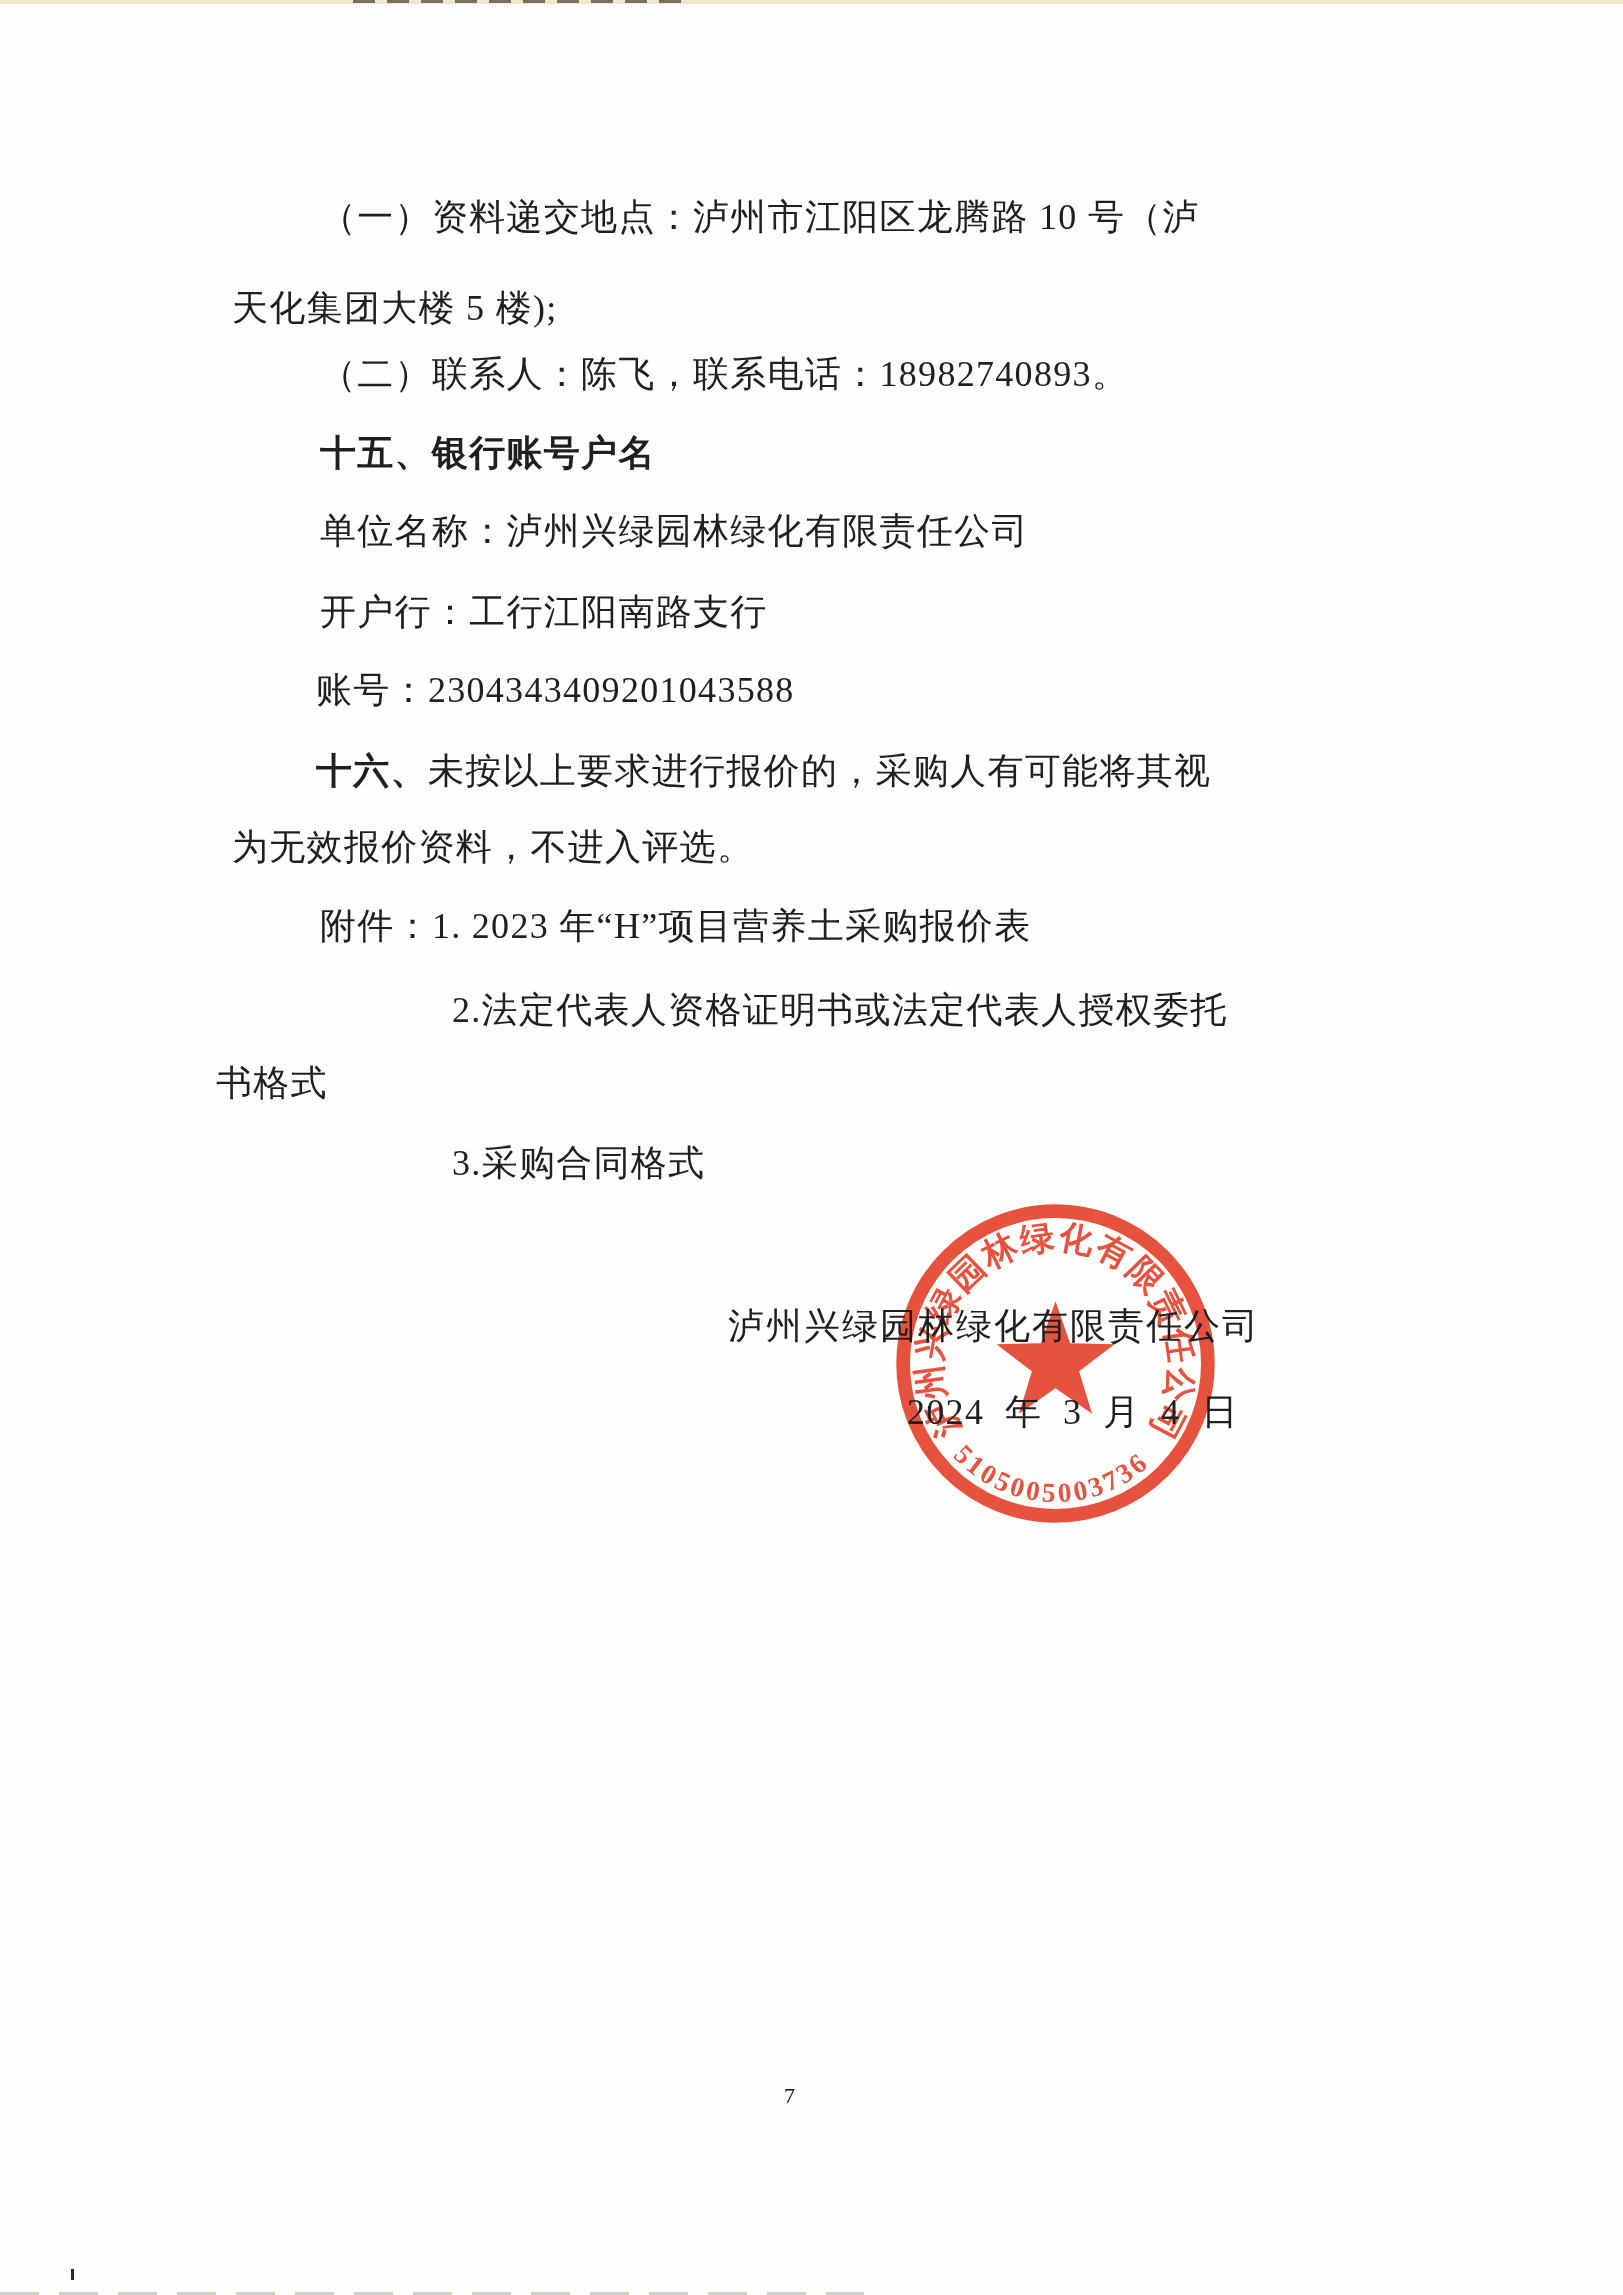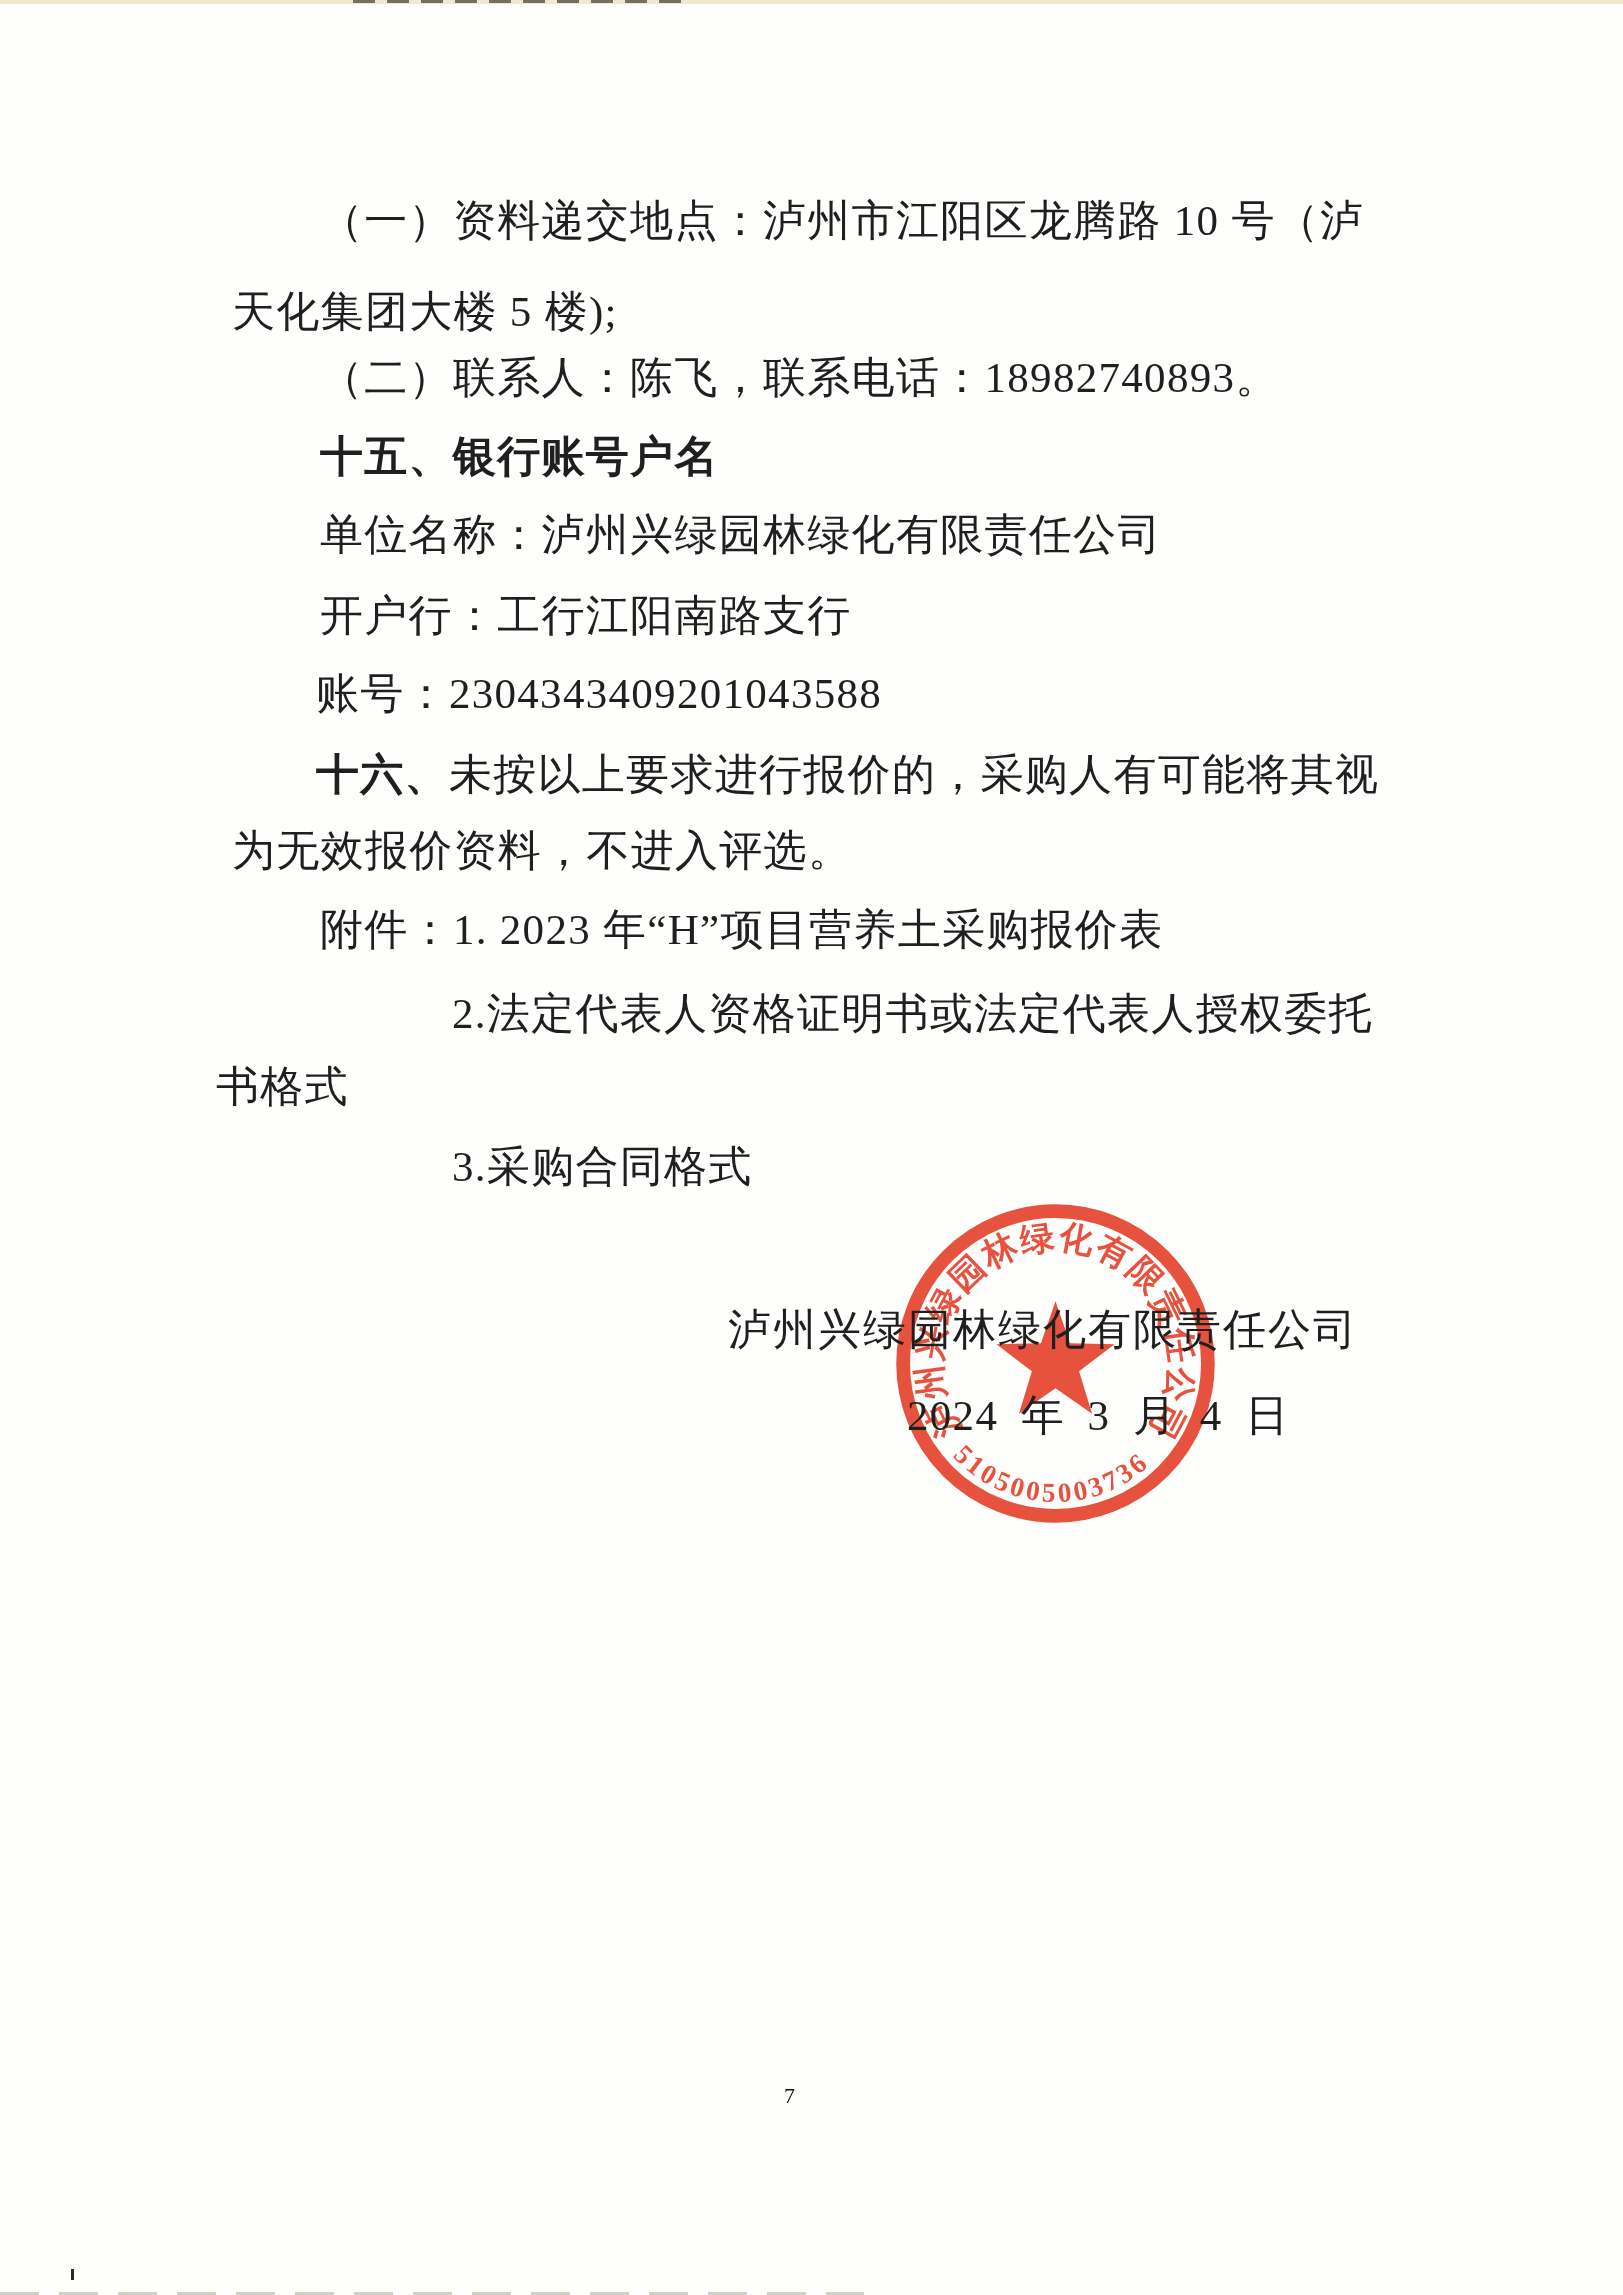--- a/index.html
+++ b/index.html
@@ -9,21 +9,21 @@
     height: 2295px;
     margin: 0 auto;
     background: #fefefd;
     overflow: hidden;
     font-family: "Liberation Serif", "DejaVu Serif", serif;
     color: #1f1f1f;
   }
   .line {
     position: absolute;
     white-space: nowrap;
-    font-size: 43px;
+    font-size: 36px;
     line-height: 1;
     letter-spacing: 1.3px;
     color: #1f1f1f;
   }
   .bold { font-weight: 700; }
   .sig { letter-spacing: 2px; }
   .date { word-spacing: 10.5px; }
   .pagenum {
     position: absolute;
     font-size: 22px;

